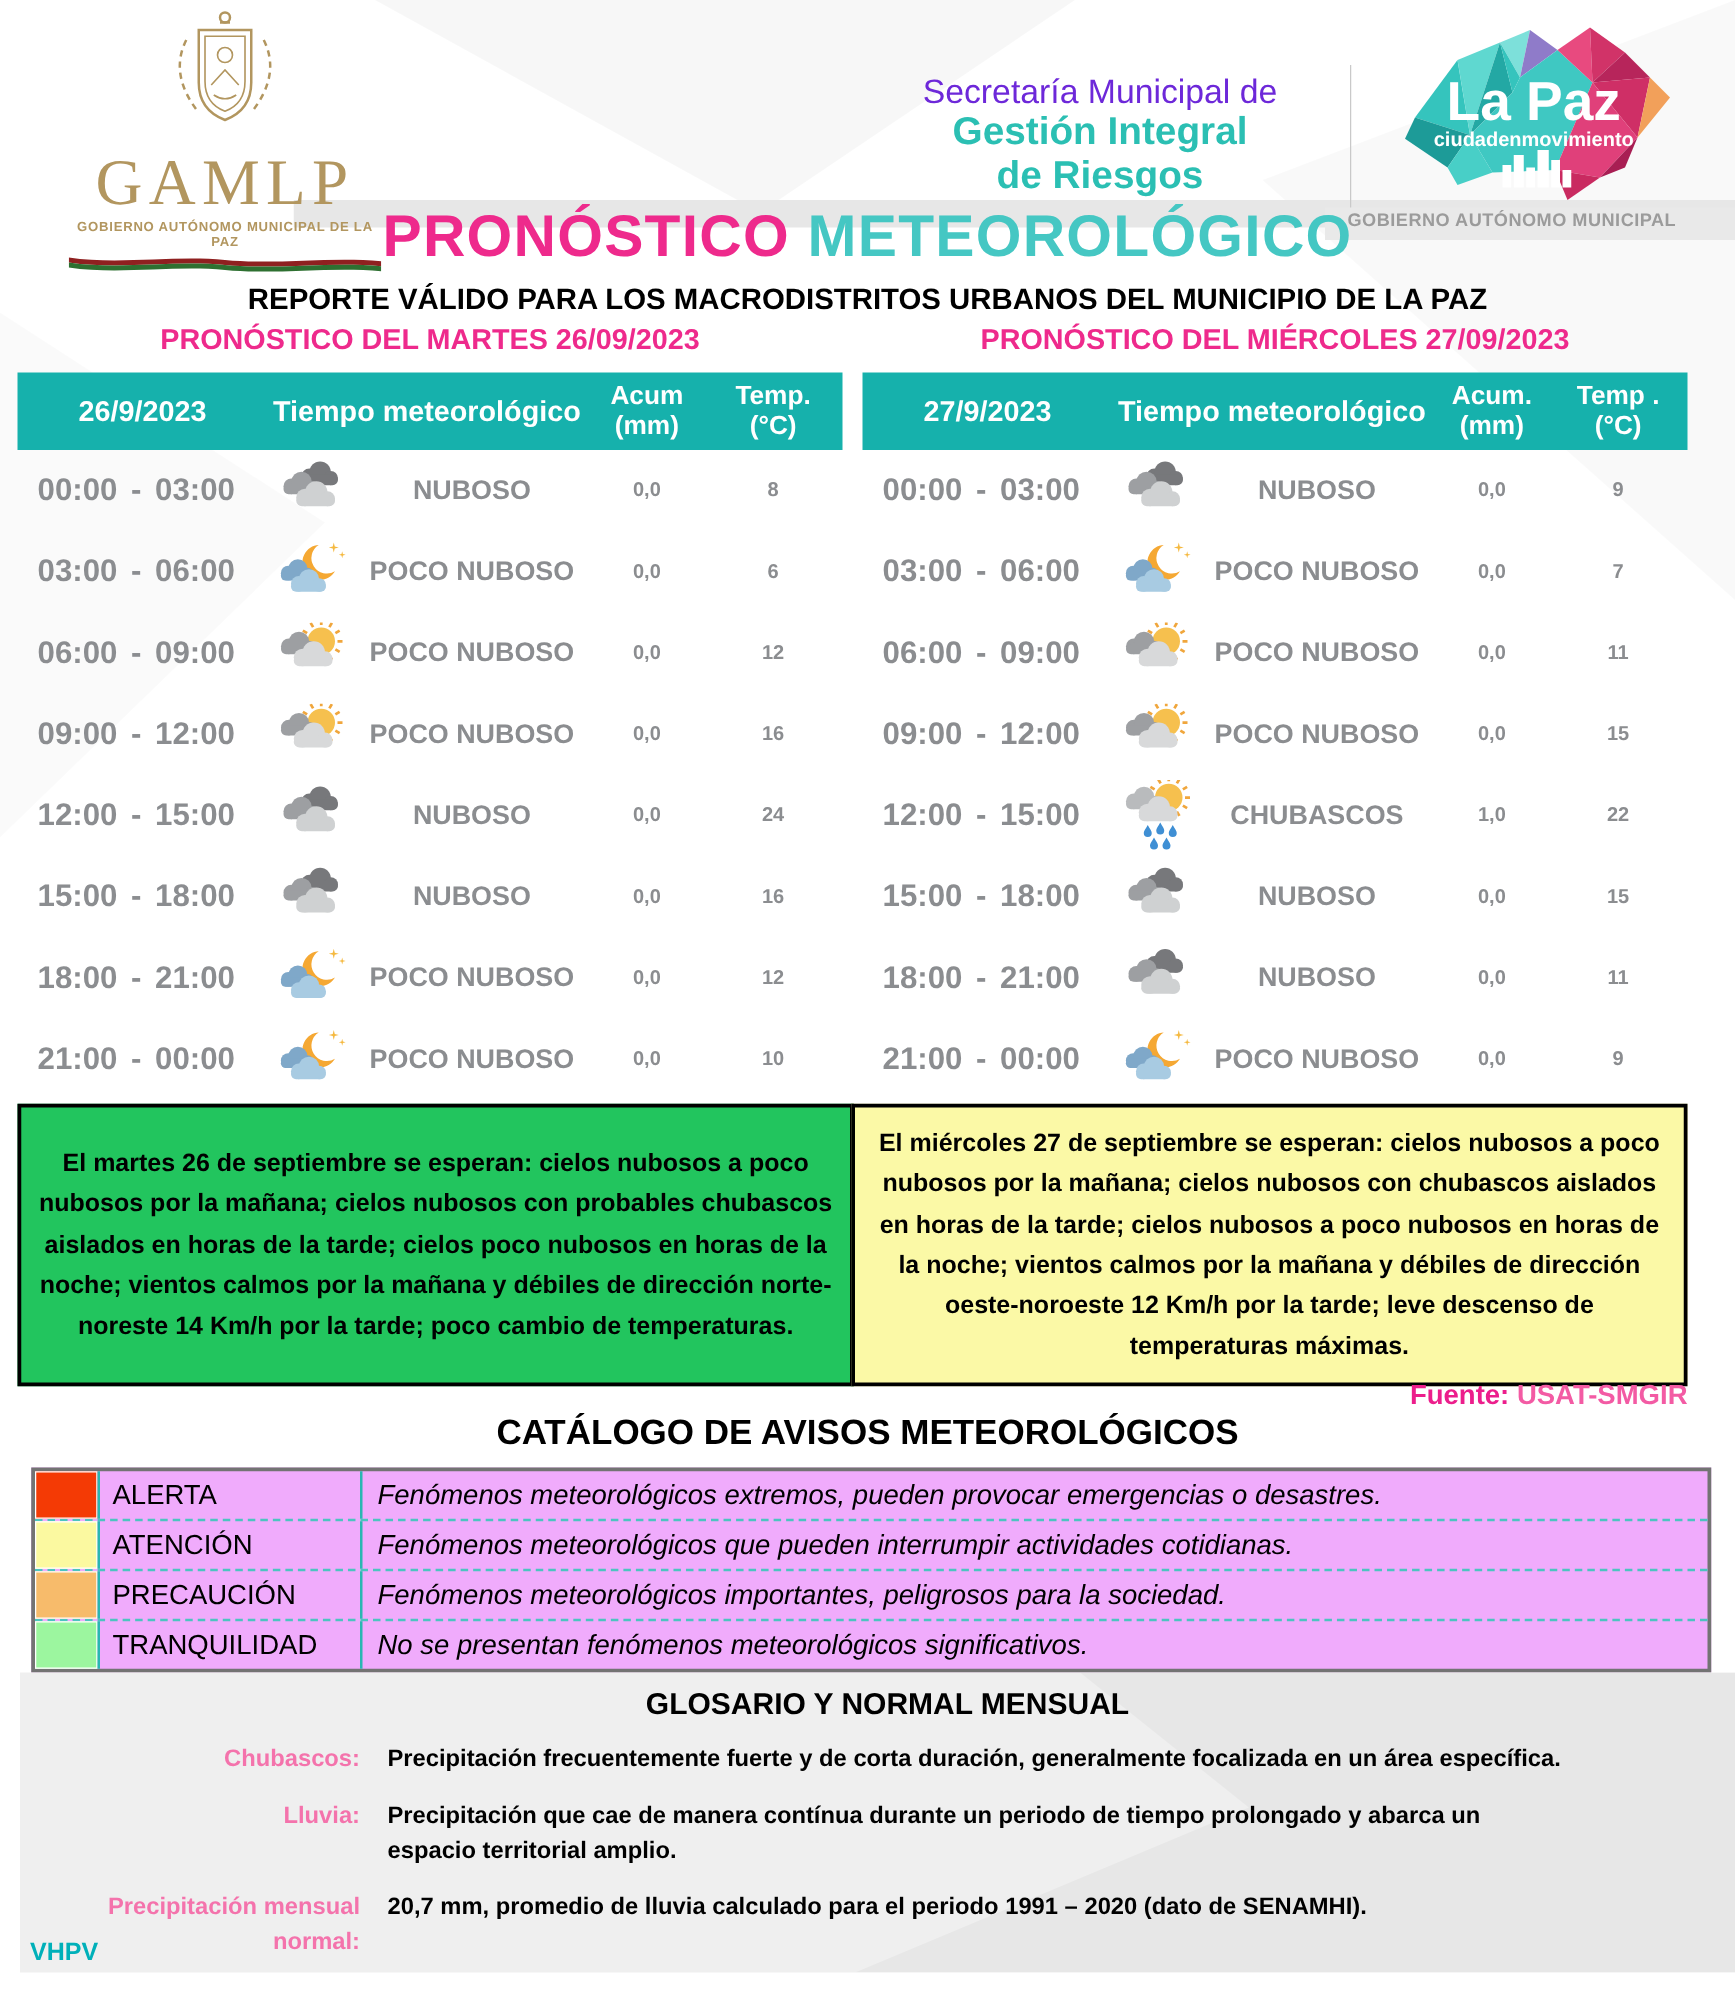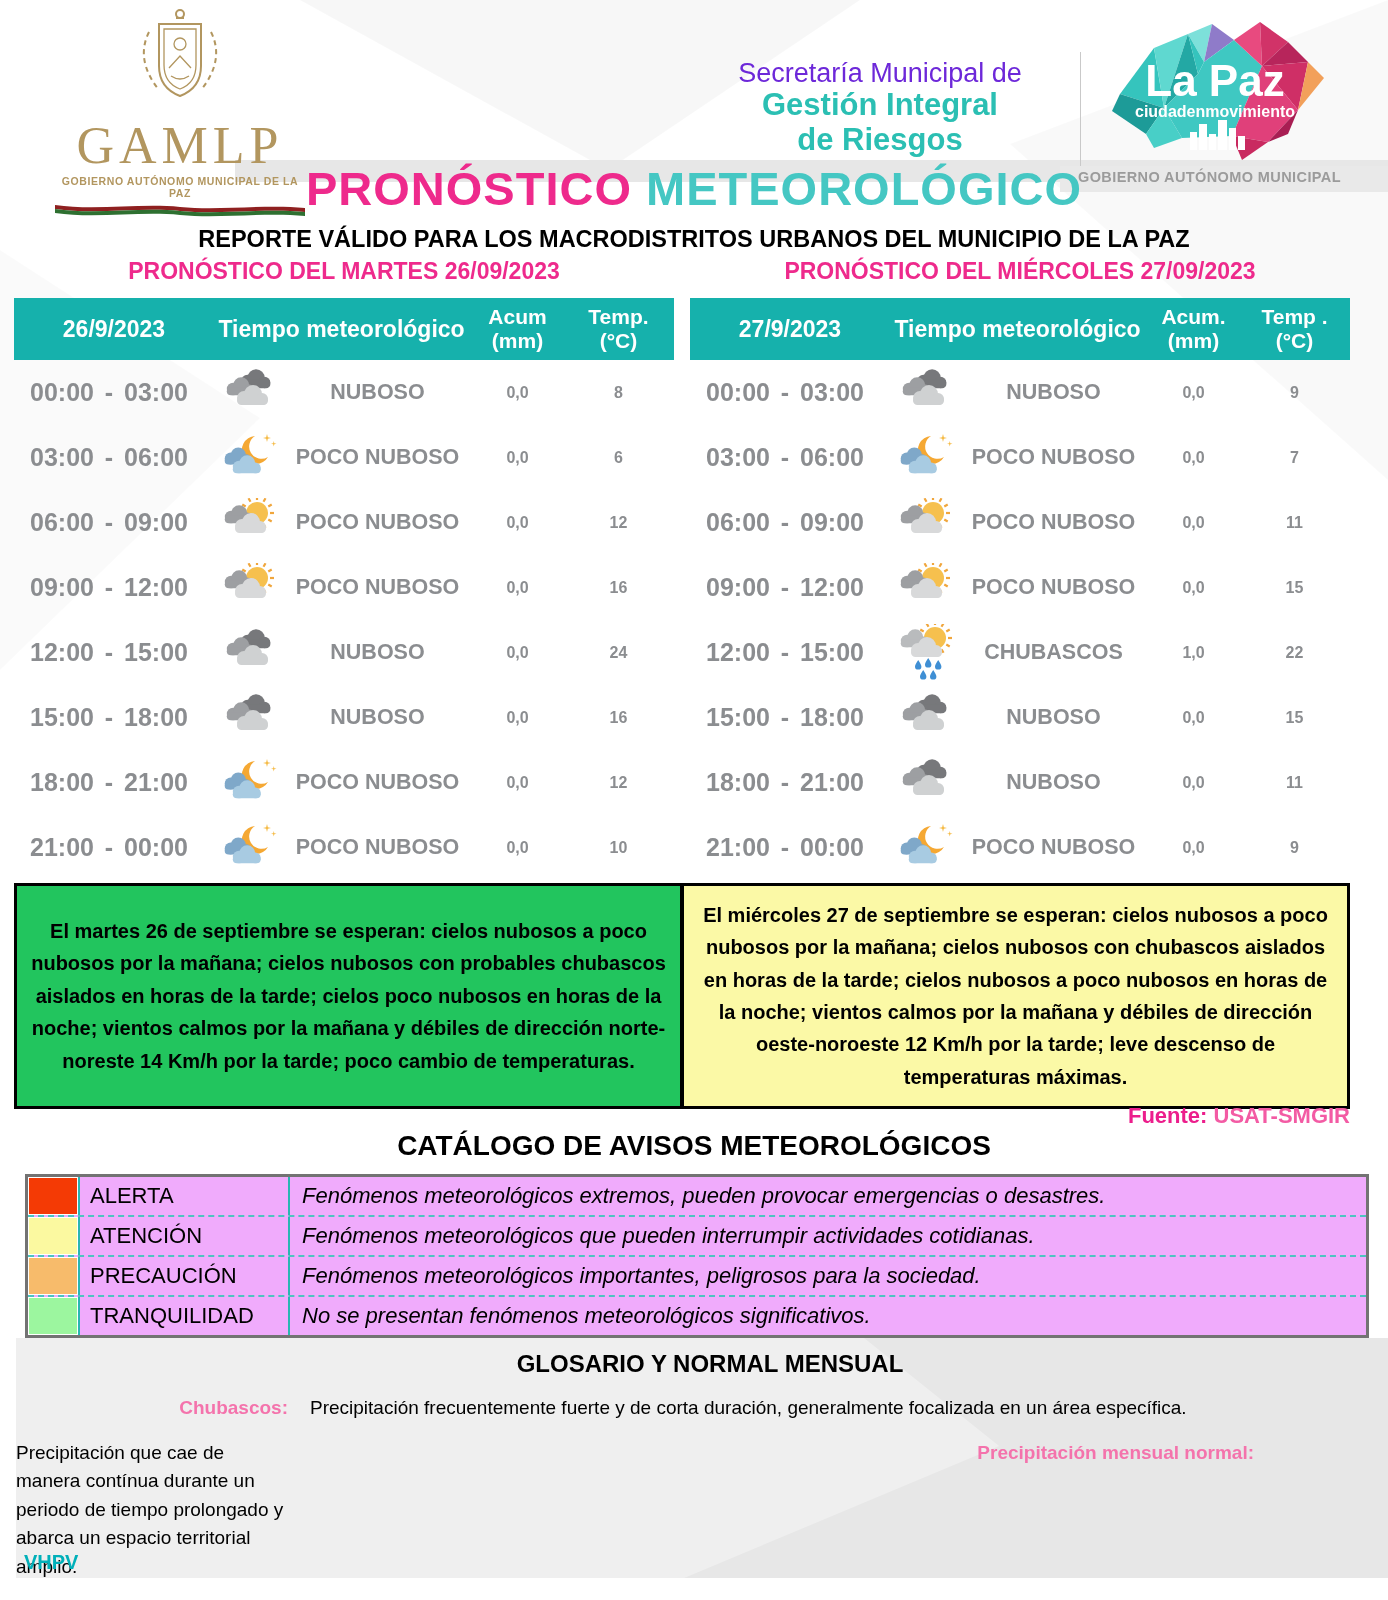--- a/index.html
+++ b/index.html
@@ -19,21 +19,21 @@
   .gamlp-acronym{font-family:"Liberation Serif",serif;color:#b2965f;font-size:52px;
                  letter-spacing:5px;line-height:1;margin-top:2px;}
   .gamlp-sub{color:#b2965f;font-size:10.5px;font-weight:bold;letter-spacing:.6px;margin-top:3px;}
   .gamlp-ribbon{margin-top:4px;}
 
   .band-title{position:absolute;left:235px;right:0;top:160px;height:22px;background:#e7e7e7;}
   .secretaria{position:absolute;left:690px;top:58px;width:380px;text-align:center;line-height:1.12;}
   .secretaria .l1{color:#6d28d9;font-size:27px;}
   .secretaria .l2,.secretaria .l3{color:#2bbfb3;font-size:31px;font-weight:bold;}
   .vdivider{position:absolute;left:1080px;top:52px;width:1px;height:122px;background:#c9c9c9;}
-  .lapaz{position:absolute;left:1090px;top:16px;width:262px;text-align:left;}
+  .lapaz{position:absolute;left:1090px;top:16px;width:262px;text-align:right;}
   .lapaz-caption-band{position:absolute;left:1060px;top:166px;width:328px;height:26px;background:#e9e9e9;}
   .lapaz-caption{position:absolute;left:1078px;top:169px;width:300px;color:#9b9b9b;
                  font-size:14.5px;font-weight:bold;letter-spacing:.4px;text-align:left;}
 
   .main-title{position:absolute;left:0;right:0;top:163px;text-align:center;
               font-size:47px;font-weight:bold;letter-spacing:1px;line-height:1.1;}
   .main-title .t1{color:#ee2a8c;}
   .main-title .t2{color:#45c7c3;}
   .report-subtitle{position:absolute;left:0;right:0;top:226px;text-align:center;
                    font-size:23.5px;font-weight:bold;color:#000;}
@@ -77,21 +77,21 @@
   .cdesc{display:flex;align-items:center;padding-left:12px;font-size:22px;font-style:italic;color:#000;}
 
   
   .glossary{position:absolute;left:16px;top:1338px;width:1388px;height:240px;background:#efefef;}
   .gpoly{position:absolute;right:0;top:0;width:900px;height:240px;background:rgba(0,0,0,.03);
          clip-path:polygon(40% 0,100% 0,100% 100%,20% 100%,55% 45%);}
   .glossary-title{position:relative;text-align:center;padding-top:12px;font-size:24px;font-weight:bold;}
   .gentries{position:relative;margin-top:16px;display:grid;grid-template-columns:272px 1fr;
             column-gap:22px;row-gap:16px;padding-right:150px;}
   .gterm{color:#f473ac;font-size:19px;font-weight:bold;text-align:right;line-height:1.5;}
-  .gdef{color:#000;font-size:19px;font-weight:normal;line-height:1.5;max-width:940px;}
+  .gdef{color:#000;font-size:19px;font-weight:bold;line-height:1.5;max-width:940px;}
   .vhpv{position:absolute;left:8px;bottom:4px;color:#00b0b9;font-size:20px;font-weight:bold;}
 </style>
 </head>
 <body>
 
 <div class="page">
   <div class="poly p1"></div>
   <div class="poly p2"></div>
   <div class="poly p3"></div>
   <div class="band-title"></div>
@@ -778,19 +778,20 @@
         <div class="cdesc">No se presentan fenómenos meteorológicos significativos.</div>
       </div>
     </div>
 
   <div class="glossary">
     <div class="gpoly"></div>
     <div class="glossary-title">GLOSARIO Y NORMAL MENSUAL</div>
     <div class="gentries">
         <div class="gterm">Chubascos:</div>
         <div class="gdef">Precipitación frecuentemente fuerte y de corta duración, generalmente focalizada en un área específica.</div>
+        <div class="gterm">Lluvia:</div>
         <div class="gdef">Precipitación que cae de manera contínua durante un periodo de tiempo prolongado y abarca un espacio territorial amplio.</div>
         <div class="gterm">Precipitación mensual normal:</div>
         <div class="gdef">20,7 mm, promedio de lluvia calculado para el periodo 1991 – 2020 (dato de SENAMHI).</div>
       </div>
     <div class="vhpv">VHPV</div>
   </div>
 </div>
 
 </body></html>

